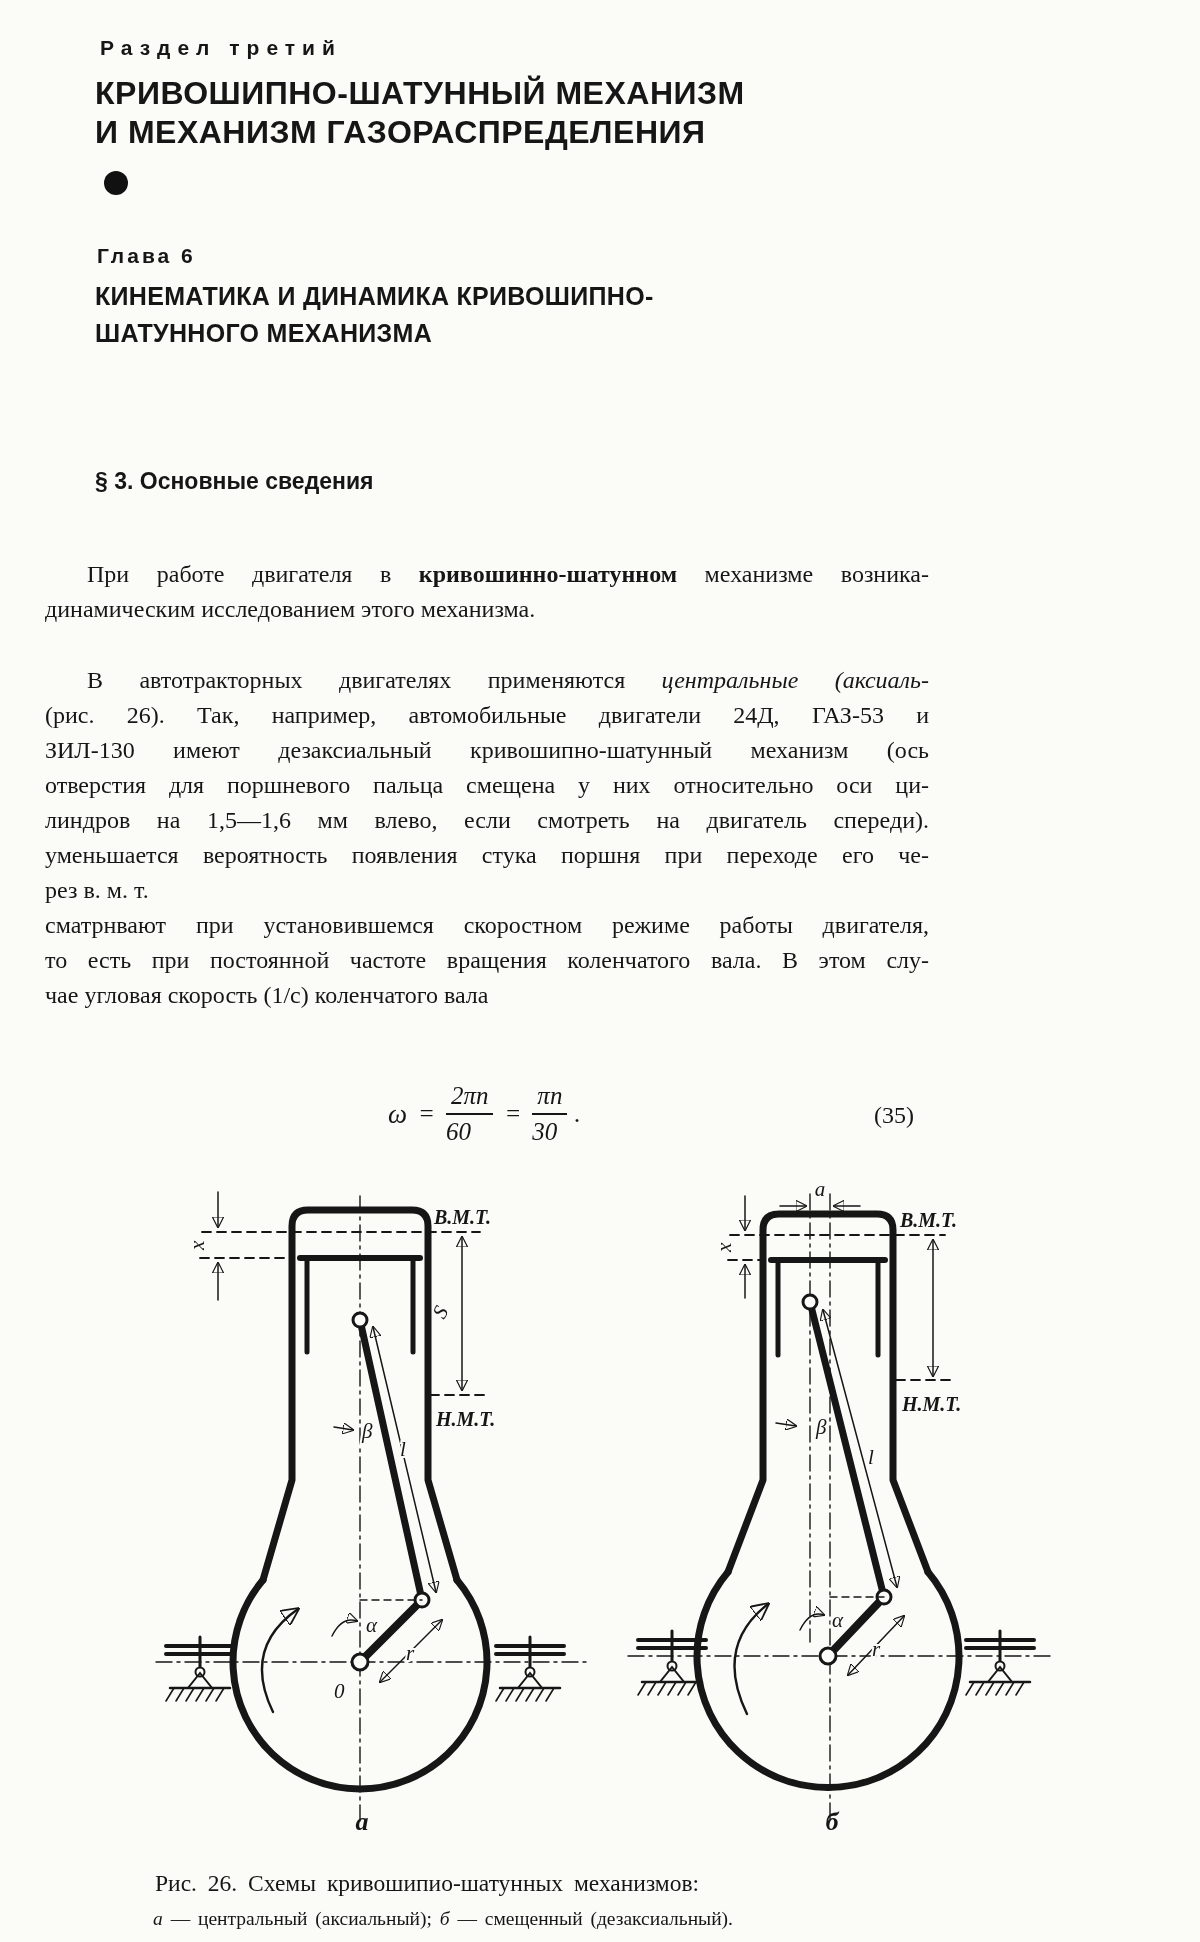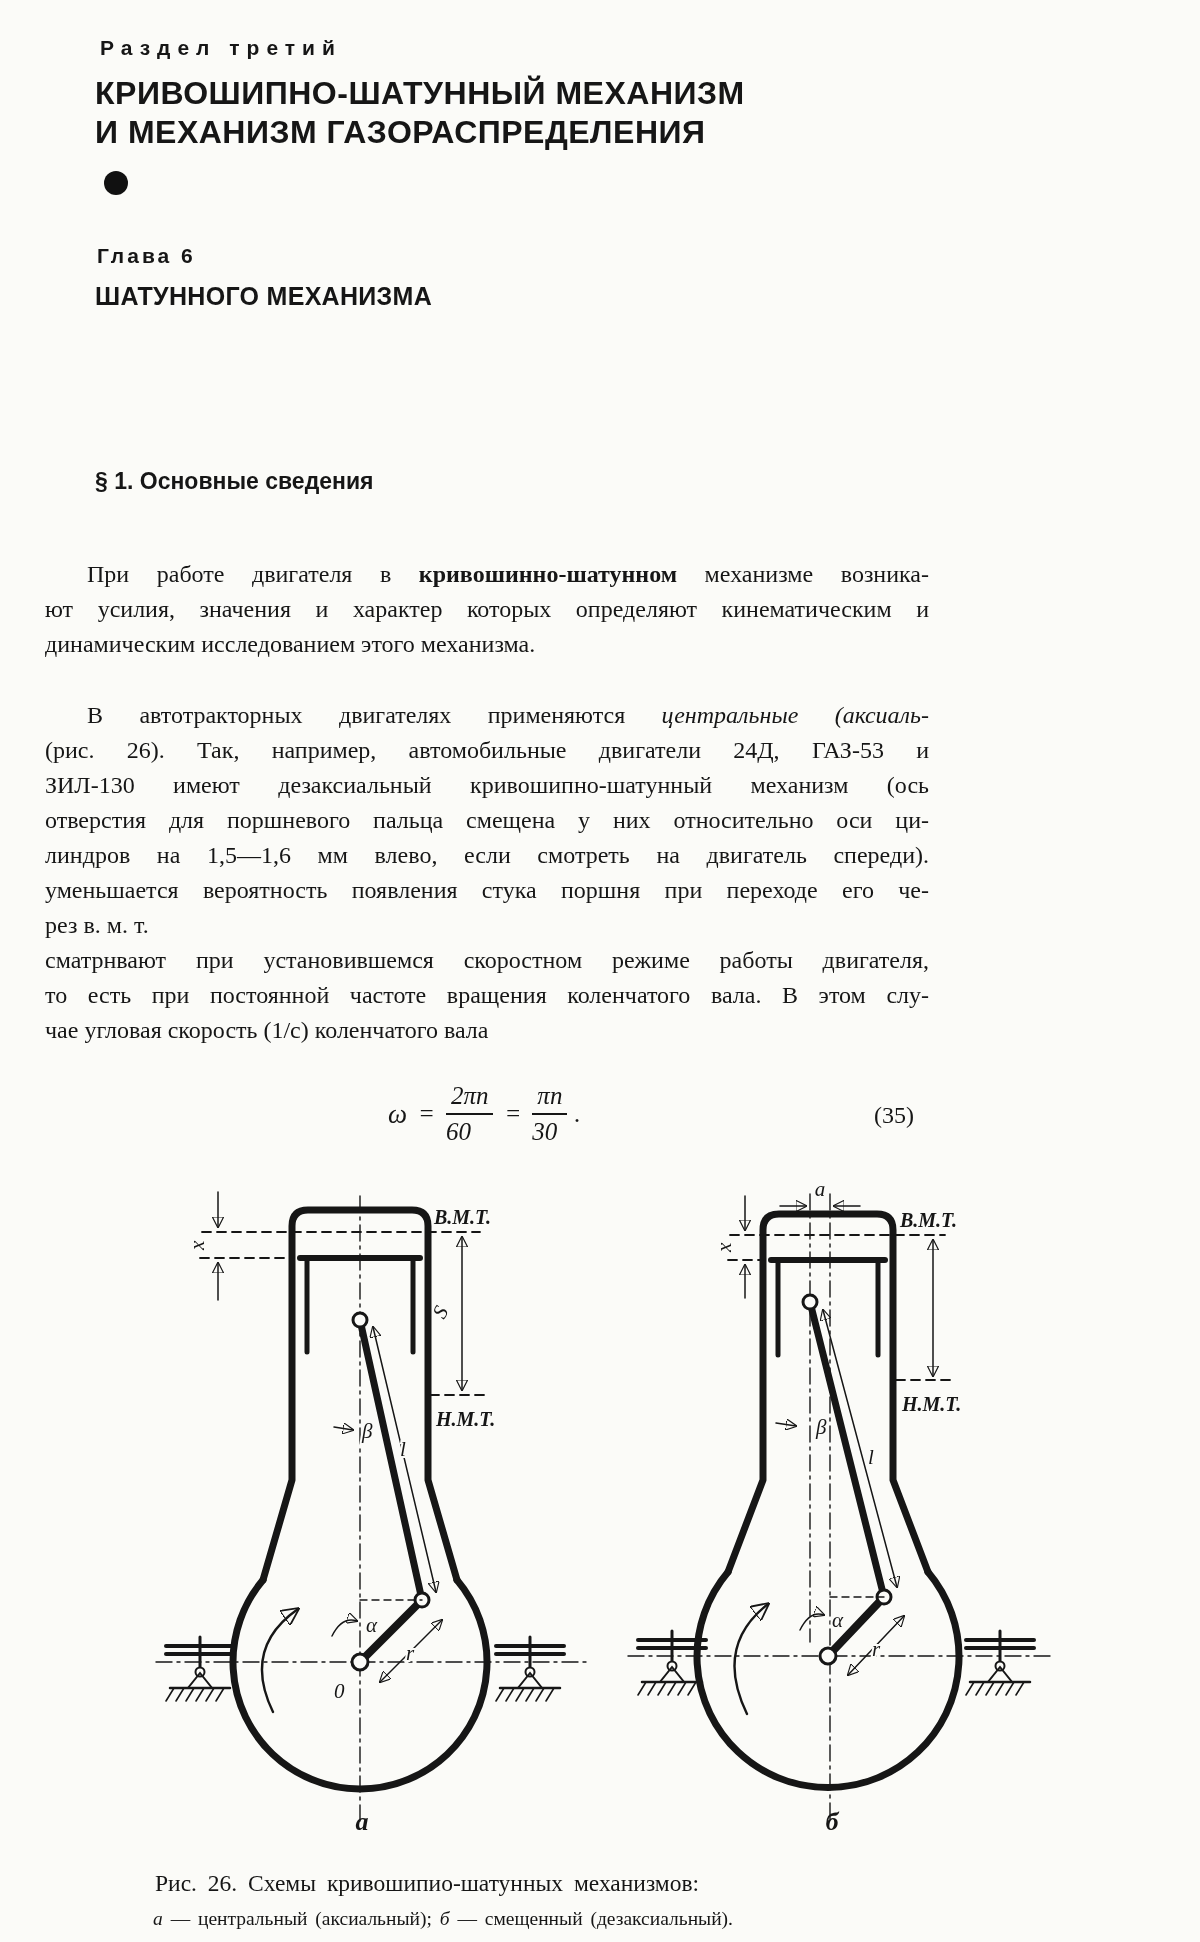--- a/index.html
+++ b/index.html
@@ -72,28 +72,28 @@
   <div class="abs h-title">
     <div>КРИВОШИПНО-ШАТУННЫЙ МЕХАНИЗМ</div>
     <div>И МЕХАНИЗМ ГАЗОРАСПРЕДЕЛЕНИЯ</div>
   </div>
 
   <div class="abs dot"></div>
 
   <div class="abs h-chapter">Глава 6</div>
 
   <div class="abs h-chtitle">
+    <div>КИНЕМАТИКА И ДИНАМИКА КРИВОШИПНО-</div>
     <div>ШАТУННОГО МЕХАНИЗМА</div>
   </div>
 
-  <div class="abs h-par">§ 1. Основные сведения</div>
+  <div class="abs h-par">§ 3. Основные сведения</div>
 
   <div class="abs bodytext">
     <div class="tline ind"><span>При работе двигателя в </span><span class="b">кривошинно-шатунном</span><span> механизме возника-</span></div>
-    <div class="tline"><span>ют усилия, значения и характер которых определяют кинематическим и</span></div>
     <div class="tline last"><span>динамическим исследованием этого механизма.</span></div>
     <div class="tline ind"><span>В автотракторных двигателях применяются </span><span class="i">центральные (аксиаль-</span></div>
     <div class="tline"><span>(рис. 26). Так, например, автомобильные двигатели 24Д, ГАЗ-53 и</span></div>
     <div class="tline"><span>ЗИЛ-130 имеют дезаксиальный кривошипно-шатунный механизм (ось</span></div>
     <div class="tline"><span>отверстия для поршневого пальца смещена у них относительно оси ци-</span></div>
     <div class="tline"><span>линдров на 1,5—1,6 мм влево, если смотреть на двигатель спереди).</span></div>
     <div class="tline"><span>уменьшается вероятность появления стука поршня при переходе его че-</span></div>
     <div class="tline last"><span>рез в. м. т.</span></div>
     <div class="tline"><span>сматрнвают при установившемся скоростном режиме работы двигателя,</span></div>
     <div class="tline"><span>то есть при постоянной частоте вращения коленчатого вала. В этом слу-</span></div>

